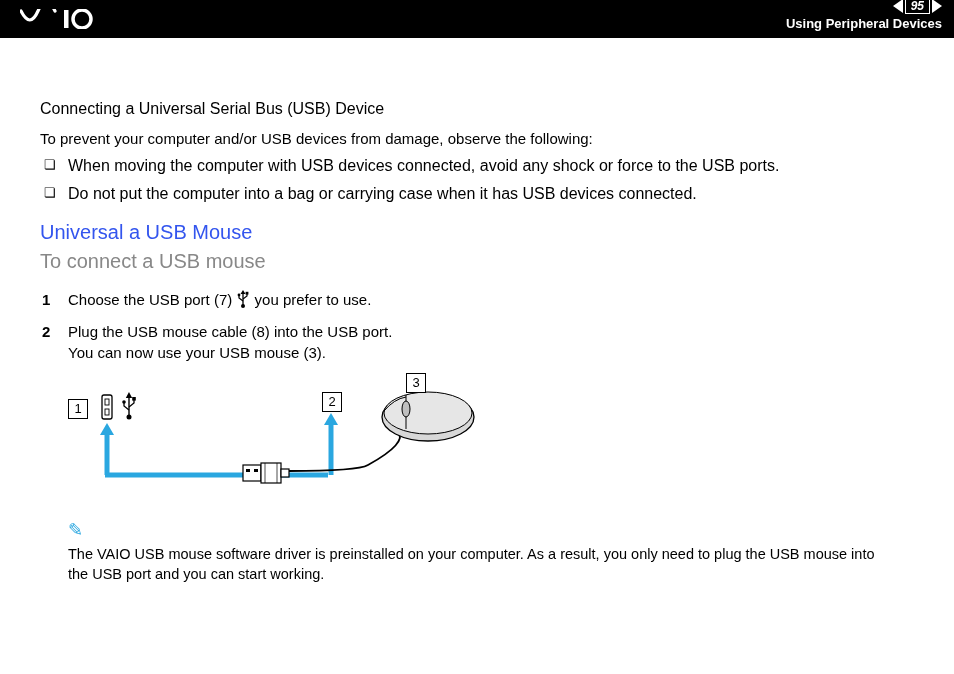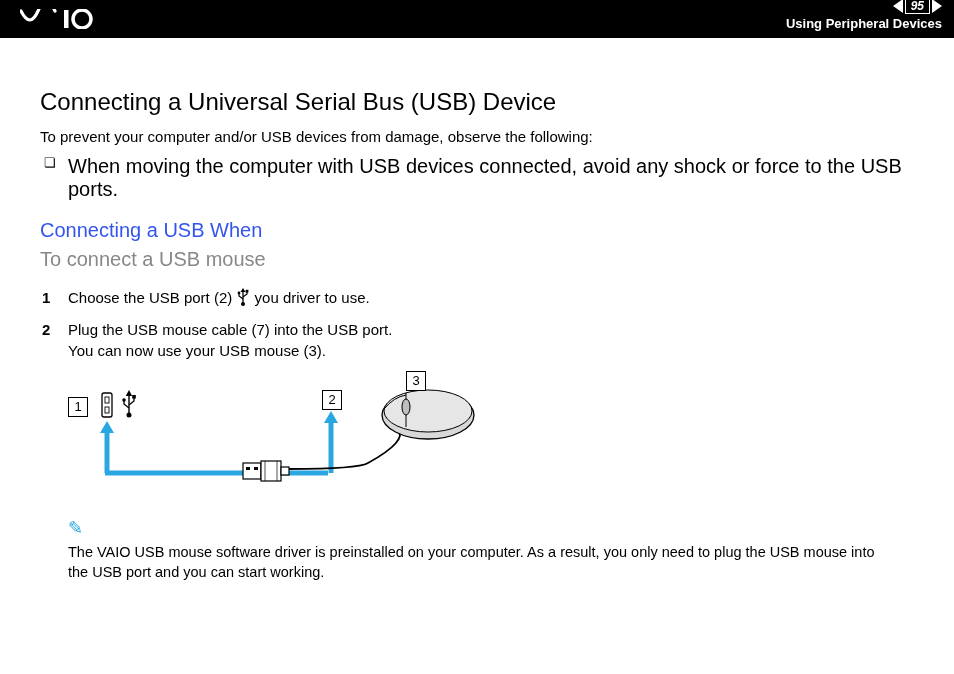--- a/index.html
+++ b/index.html
@@ -64,37 +64,37 @@
   .section-label {
     color: #fff;
     font-weight: bold;
     font-size: 13px;
     text-align: center;
   }
   .content {
     padding: 50px 40px 0 40px;
   }
   h1 {
-    font-size: 24px;
+    font-size: 16px;
     font-weight: normal;
-    margin: 0 0 12px 0;
+    margin: 12px 0 12px 0;
     color: #000;
   }
   .intro {
     font-size: 15px;
     color: #000;
     margin: 0 0 10px 0;
   }
   .bullet-list {
     list-style: none;
     padding: 0 0 0 28px;
     margin: 0 0 18px 0;
   }
   .bullet-list li {
-    font-size: 20px;
+    font-size: 16px;
     color: #000;
     margin-bottom: 10px;
     position: relative;
   }
   .bullet-list li::before {
     content: "❏";
     position: absolute;
     left: -24px;
     top: 0;
     font-size: 13px;
@@ -182,37 +182,38 @@
       <div class="section-label">Using Peripheral Devices</div>
     </div>
   </div>
 </div>
 
 <div class="content">
   <h1>Connecting a Universal Serial Bus (USB) Device</h1>
   <p class="intro">To prevent your computer and/or USB devices from damage, observe the following:</p>
   <ul class="bullet-list">
     <li>When moving the computer with USB devices connected, avoid any shock or force to the USB ports.</li>
+    <li>Do not put the computer into a bag or carrying case when it has USB devices connected.</li>
   </ul>
-  <h2>Connecting a USB When</h2>
+  <h2>Universal a USB Mouse</h2>
   <h3>To connect a USB mouse</h3>
   <ol class="steps">
     <li>
-      <span>Choose the USB port (2) </span><span class="usb-inline-icon"><svg width="14" height="18" viewBox="0 0 14 18">
+      <span>Choose the USB port (7) </span><span class="usb-inline-icon"><svg width="14" height="18" viewBox="0 0 14 18">
             <circle cx="7" cy="16" r="2" fill="#000"></circle>
             <line x1="7" y1="16" x2="7" y2="2" stroke="#000" stroke-width="1.3"></line>
             <polygon points="7,0 4.5,4 9.5,4" fill="#000"></polygon>
             <path d="M7 11 L3 8 L3 6" stroke="#000" stroke-width="1.2" fill="none"></path>
             <circle cx="3" cy="5" r="1.4" fill="#000"></circle>
             <path d="M7 9 L11 6 L11 4" stroke="#000" stroke-width="1.2" fill="none"></path>
             <rect x="9.6" y="1.8" width="2.8" height="2.8" fill="#000"></rect>
-          </svg></span><span> you driver to use.</span>
+          </svg></span><span> you prefer to use.</span>
     </li>
     <li>
-      <span>Plug the USB mouse cable (7) into the USB port.</span><br>
+      <span>Plug the USB mouse cable (8) into the USB port.</span><br>
       <span>You can now use your USB mouse (3).</span>
     </li>
   </ol>
 
   <div class="diagram-area">
 
     <div class="callout" style="left:0;top:16px">1</div>
     <svg width="450" height="120" style="position:absolute;left:0;top:0">
 
       <rect x="34" y="12" width="10" height="24" rx="2" fill="none" stroke="#000" stroke-width="1.3"></rect>

